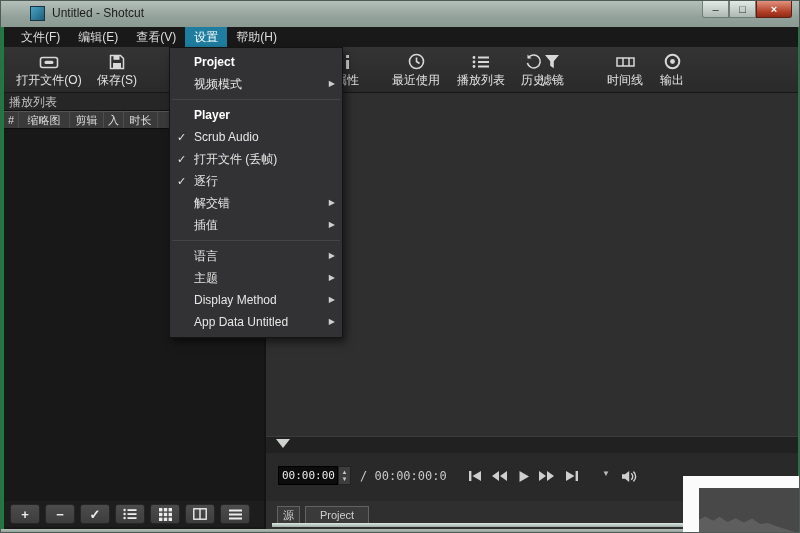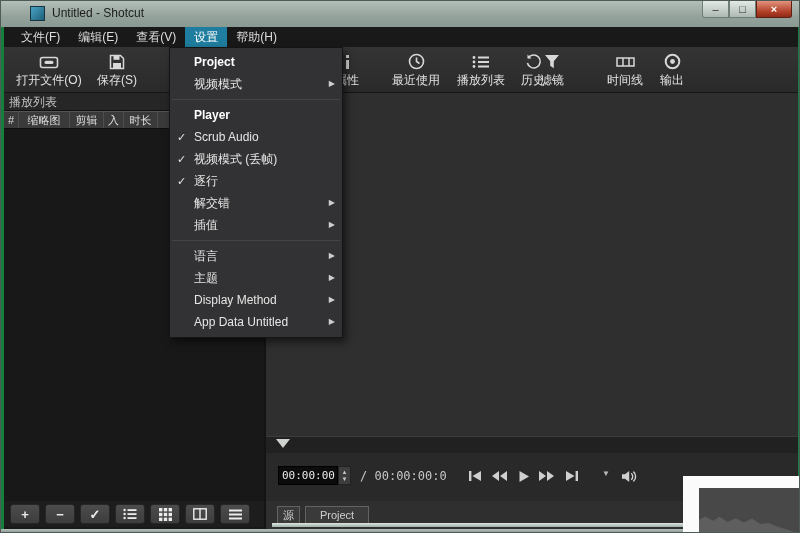--- a/index.html
+++ b/index.html
@@ -326,21 +326,21 @@
       <span class="marrow">▶</span>
     </div>
     <div class="msep"></div>
     <div class="mrow header">Player</div>
     <div class="mrow">
       <span class="mcheck">✓</span>
       <span>Scrub Audio</span>
     </div>
     <div class="mrow">
       <span class="mcheck">✓</span>
-      <span>视频模式 (丢帧)</span>
+      <span>打开文件 (丢帧)</span>
     </div>
     <div class="mrow">
       <span class="mcheck">✓</span>
       <span>逐行</span>
     </div>
     <div class="mrow">
       <span>解交错</span>
       <span class="marrow">▶</span>
     </div>
     <div class="mrow">

